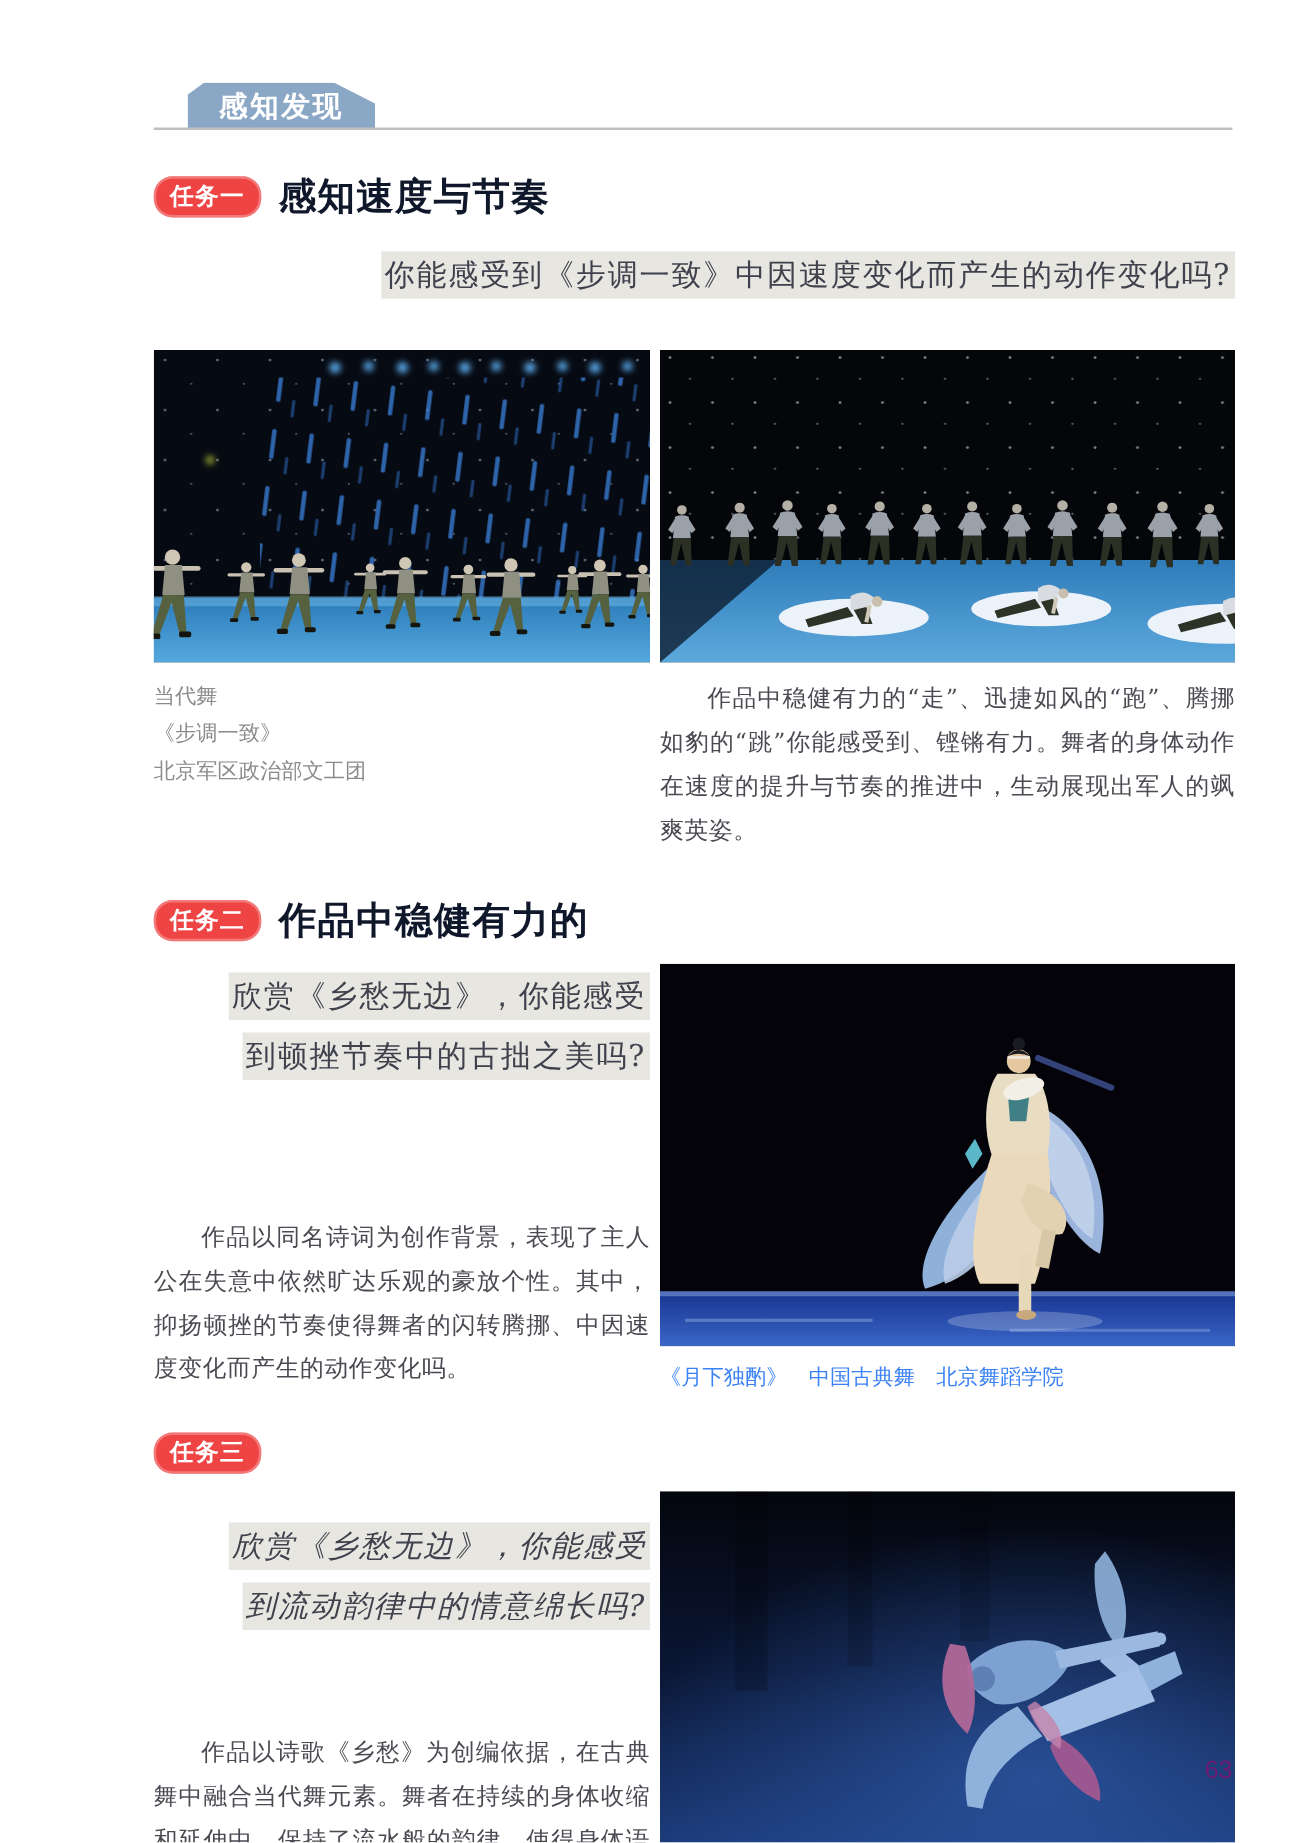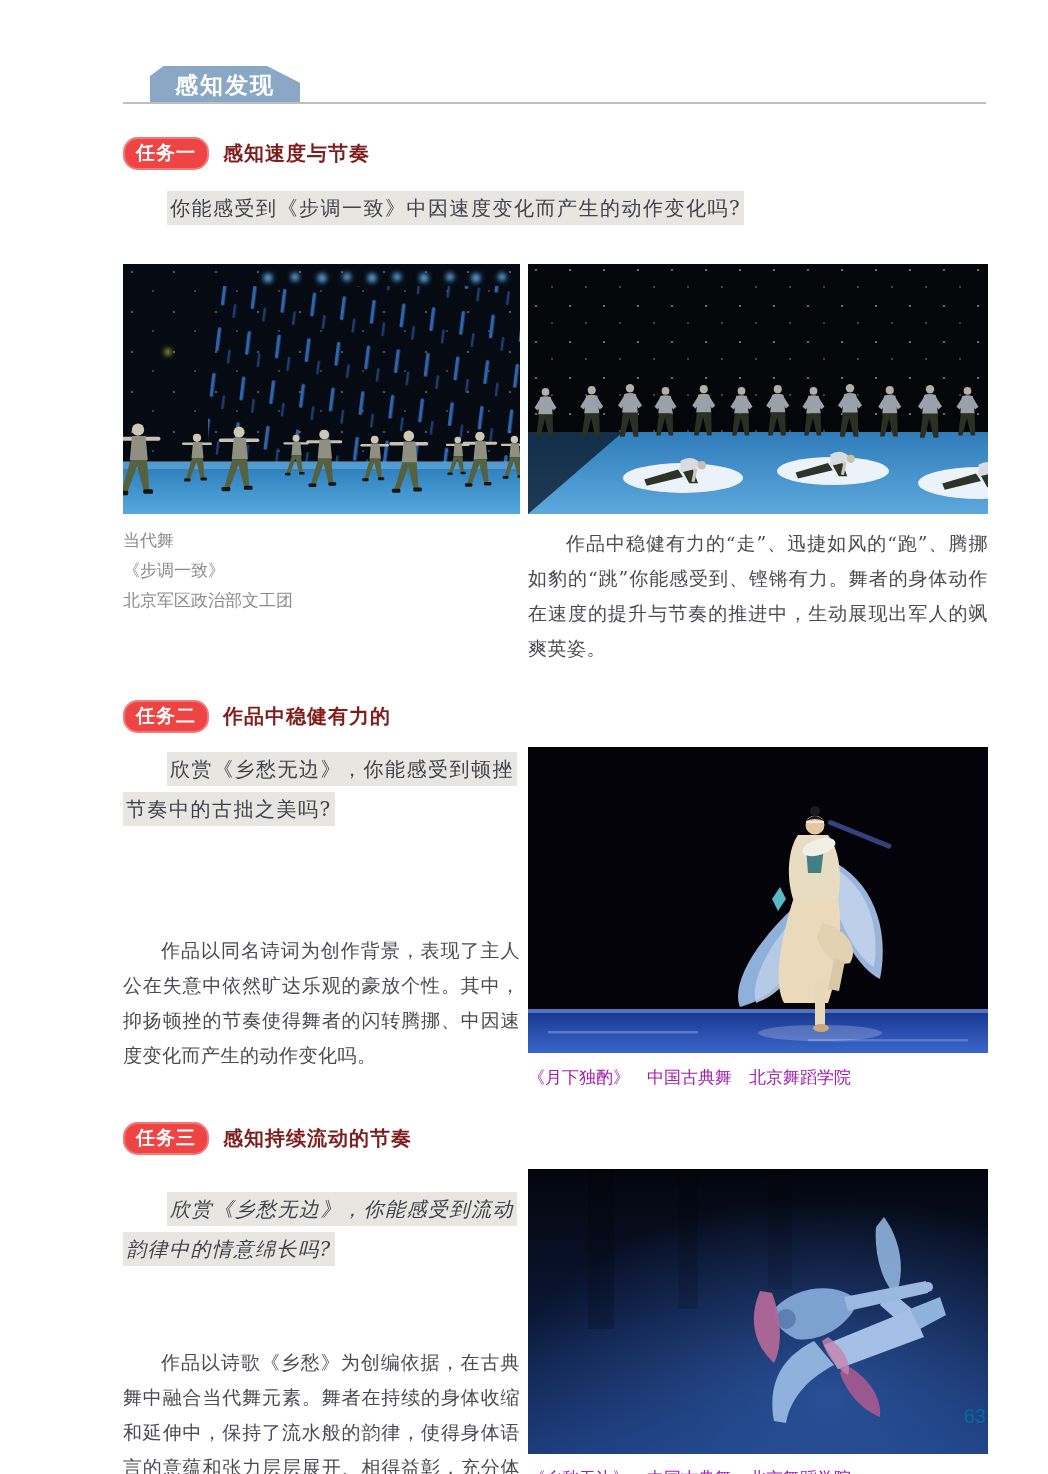--- a/index.html
+++ b/index.html
@@ -10,35 +10,35 @@
   .header-rule{position:absolute;left:123px;right:62px;bottom:0;border-bottom:2px solid #bfbfbf;}
   .header-badge{position:absolute;left:150px;top:66px;width:150px;height:38px;background:#8ba7c6;
         color:#fff;font-size:23px;font-weight:bold;letter-spacing:2px;
         display:flex;align-items:center;justify-content:center;
         clip-path:polygon(9% 0,78% 0,100% 44%,100% 100%,0 100%,0 26%);}
   
   .content{padding:0 60px 0 123px;}
   .task-badge-row{display:flex;align-items:center;gap:14px;margin-top:33px;}
   .task-pill{background:#ef4444;color:#fff;font-size:19px;letter-spacing:1px;font-weight:bold;
         padding:3px 13px 4px;border-radius:15px;box-shadow:inset 0 0 0 2px rgba(255,255,255,.28);}
-  .task-title{font-size:20px;font-weight:bold;color:#7f1d1d;letter-spacing:1px;}
-  .question{font-family:"DejaVu Serif",serif;font-size:20px;color:#3f414c;letter-spacing:1.5px;
-        line-height:2.0;text-indent:2.2em;margin:18px 0 0 0;}
+  .task-title{font-size:30px;font-weight:bold;color:#0f172a;letter-spacing:1px;}
+  .question{font-family:"DejaVu Serif",serif;font-size:24px;color:#3f414c;letter-spacing:1.5px;
+        line-height:2.0;text-indent:2.2em;margin:18px 0 0 0;text-align:right;}
   .question .hl{background:#e7e6e1;padding:5px 3px;box-decoration-break:clone;-webkit-box-decoration-break:clone;}
   .para{font-family:"DejaVu Serif",serif;font-size:19px;color:#4a4b52;letter-spacing:.5px;
         line-height:1.85;text-indent:2em;text-align:justify;margin:0;}
   .figs-row{display:flex;gap:8px;margin-top:36px;}
   .below-row{display:flex;gap:8px;margin-top:12px;}
   .colL{width:397px;flex:none;}
   .colR{width:460px;flex:none;}
   .cols{display:flex;gap:8px;}
   .caption{color:#8b8b8b;font-size:17px;line-height:1.75;}
-  .fig-caption{color:#a21caf;font-size:17px;margin-top:13px;}
+  .fig-caption{color:#3b82f6;font-size:17px;margin-top:13px;}
   .fig{display:block;}
-  .page-num{position:absolute;right:62px;bottom:46px;font-size:20px;color:#0369a1;}
+  .page-num{position:absolute;right:62px;bottom:46px;font-size:20px;color:#701a75;}
   .q2{margin-top:14px;}
   .para-t2{margin-top:104px;}
   .para-t3{margin-top:76px;}
 </style>
 </head>
 <body>
 
 <div class="page">
 
   <div class="header">
@@ -226,21 +226,20 @@
           <rect x="278" y="74" width="18" height="2" fill="#f0ece0"></rect>
 
           <path d="M252,140 L258,152 L250,164 L244,152 Z" fill="#5ab8c8"></path>
         </svg>
         <div class="fig-caption">《月下独酌》　中国古典舞　北京舞蹈学院</div>
       </div>
     </div>
 
     <div class="task-badge-row">
       <span class="task-pill">任务三</span>
-      <span class="task-title">感知持续流动的节奏</span>
     </div>
 
     <div class="cols q2">
       <div class="colL">
         <p class="question" style="margin-top:20px;font-style:italic;"><span class="hl">欣赏《乡愁无边》，你能感受到流动韵律中的情意绵长吗?</span></p>
         <p class="para para-t3">作品以诗歌《乡愁》为创编依据，在古典舞中融合当代舞元素。舞者在持续的身体收缩和延伸中，保持了流水般的韵律，使得身体语言的意蕴和张力层层展开、相得益彰，充分体现了游子对故乡的思念之情。</p>
       </div>
       <div class="colR">
 
         <svg class="fig" width="460" height="285" viewBox="0 0 460 285">

